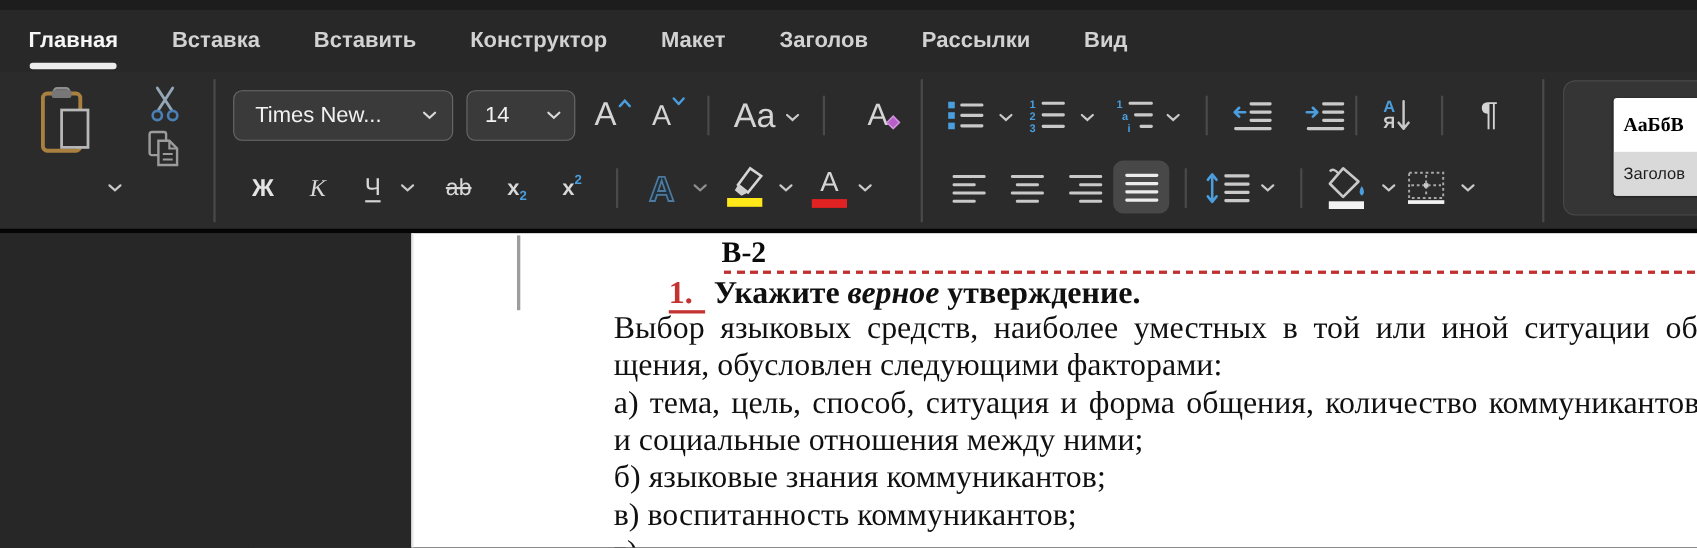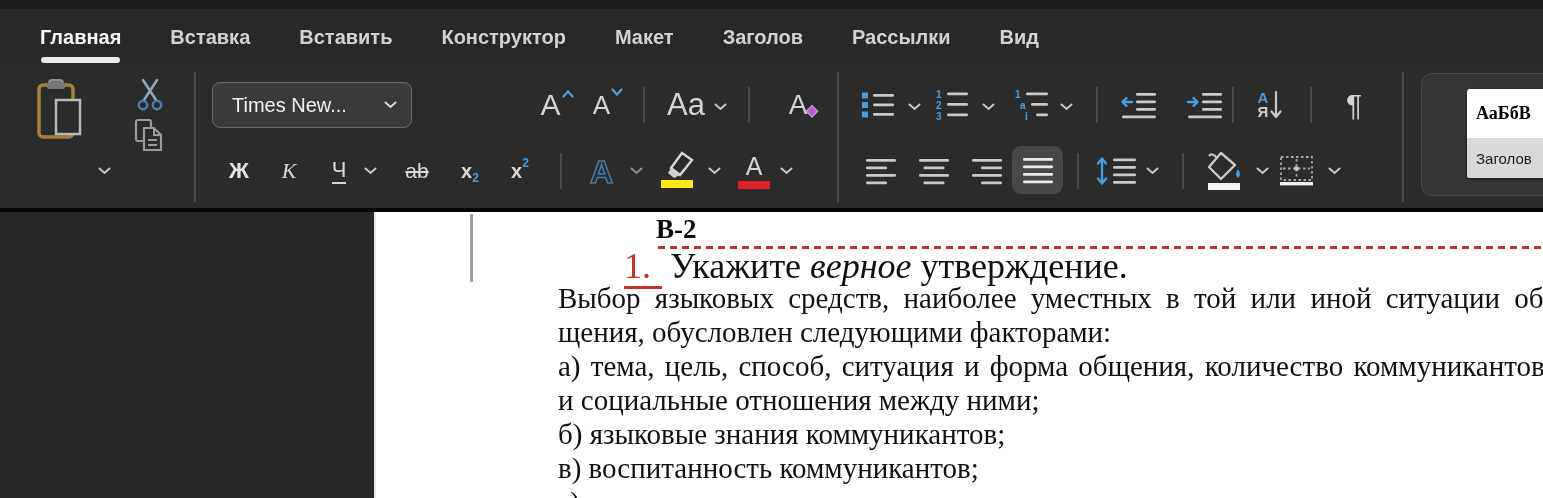--- a/index.html
+++ b/index.html
@@ -8,21 +8,21 @@
     position: relative; width: 1543px; height: 498px;
     background: #272727; overflow: hidden;
     font-family: "Liberation Sans", "DejaVu Sans", sans-serif;
     -webkit-font-smoothing: antialiased;
   }
   .abs { position: absolute; }
 
   
   .topstrip { position:absolute; left:0; top:0; width:100%; height:9px; background:#1d1d1d; }
   .tabbar { position:absolute; left:0; top:9px; width:100%; height:56px; background:#282828;
-            display:flex; align-items:center; padding-left:40px; gap:49px; }
+            display:flex; align-items:center; padding-left:26px; gap:49px; }
   .tab { font-size:20px; font-weight:600; color:#d2d2d2; position:relative; white-space:nowrap; cursor:default; }
   .tab.active { color:#f6f6f6; font-weight:700; }
   .tab.active::after { content:""; position:absolute; left:1px; right:1px; bottom:-14px; height:6px;
                        border-radius:3px; background:#ececec; }
 
   
   .ribbon { position:absolute; left:0; top:65px; width:100%; height:143px; background:#2b2b2b; }
   .vdiv { position:absolute; width:2px; background:#4a4a4a; }
   .btn { position:absolute; display:flex; align-items:center; justify-content:center; }
   .glyph { color:#d4d4d4; }
@@ -37,22 +37,22 @@
   .docsep { position:absolute; top:208px; left:0; width:100%; height:4px; background:#050505; }
   .docarea { position:absolute; top:212px; left:0; width:100%; height:286px; background:#272727; }
   .page { position:absolute; left:374px; top:0; width:1400px; height:286px; background:#ffffff;
           border-left:2px solid #e8e8e8; }
   .serif { font-family:"Liberation Serif","DejaVu Serif",serif; }
   .changebar { position:absolute; left:94px; top:2px; width:3px; height:68px; background:#9d9d9d; }
   .doc-heading { position:absolute; left:280px; top:2px; font-weight:700; font-size:27px;
                  line-height:31px; color:#0b0b0b; }
   .dashline { position:absolute; left:282px; top:34px; width:940px; height:3px;
               background:repeating-linear-gradient(90deg,#c03030 0 7px,transparent 7px 12px); }
-  .doc-item { position:absolute; left:248px; top:37px; font-size:36px; line-height:34px;
-              color:#101010; white-space:nowrap; }
+  .doc-item { position:absolute; left:232px; top:37px; font-size:29px; line-height:34px;
+              color:#101010; white-space:nowrap;font-weight:bold; }
   .doc-num { color:#c33331; border-bottom:3px solid #c33331; padding-right:11px; margin-right:8px; }
   .doc-par { position:absolute; left:182px; top:69px; font-size:29px; line-height:34px; color:#101010; }
   .doc-par .ln { white-space:nowrap; }
   .ws1 { word-spacing:7px; }
   .ws3 { word-spacing:3px; }
 
   
   .styles-panel { position:absolute; left:1421px; top:8px; width:160px; height:123px;
                   background:#353535; border:1px solid #4a4a4a; border-radius:11px; }
   .style-card { position:absolute; left:45px; top:15px; width:110px; height:89px; background:#fff;
@@ -124,20 +124,28 @@
     <div class="vdiv" style="left:194px;top:7px;height:130px"></div>
 
     <div class="combo" style="left:212px;top:17px;width:200px;padding:0 14px 0 19px">
       <span>Times New...</span>
       <span class="chev cv">
         <svg width="13" height="8" viewBox="0 0 13 8">
             <path d="M1.5 1.5l5 4.5 5-4.5" stroke="#d8d8d8" stroke-width="2" fill="none" stroke-linecap="round"></path>
           </svg>
       </span>
     </div>
+    <div class="combo" style="left:424px;top:17px;width:99px;padding:0 12px 0 16px">
+      <span>14</span>
+      <span class="chev cv">
+        <svg width="13" height="8" viewBox="0 0 13 8">
+            <path d="M1.5 1.5l5 4.5 5-4.5" stroke="#d8d8d8" stroke-width="2" fill="none" stroke-linecap="round"></path>
+          </svg>
+      </span>
+    </div>
 
     <div class="btn" style="left:536px;top:17px;width:42px;height:46px">
       <span class="glyph" style="font-size:30px">A</span>
       <svg width="12" height="8" viewBox="0 0 12 8" style="margin:-22px 0 0 1">
         <path d="M1.5 6.5 L6 1.5 L10.5 6.5" stroke="#4a9ede" stroke-width="2.2" fill="none" stroke-linecap="round"></path>
       </svg>
     </div>
     <div class="btn" style="left:588px;top:17px;width:40px;height:46px">
       <span class="glyph" style="font-size:26px">A</span>
       <svg width="12" height="8" viewBox="0 0 12 8" style="margin:-26px 0 0 1">

